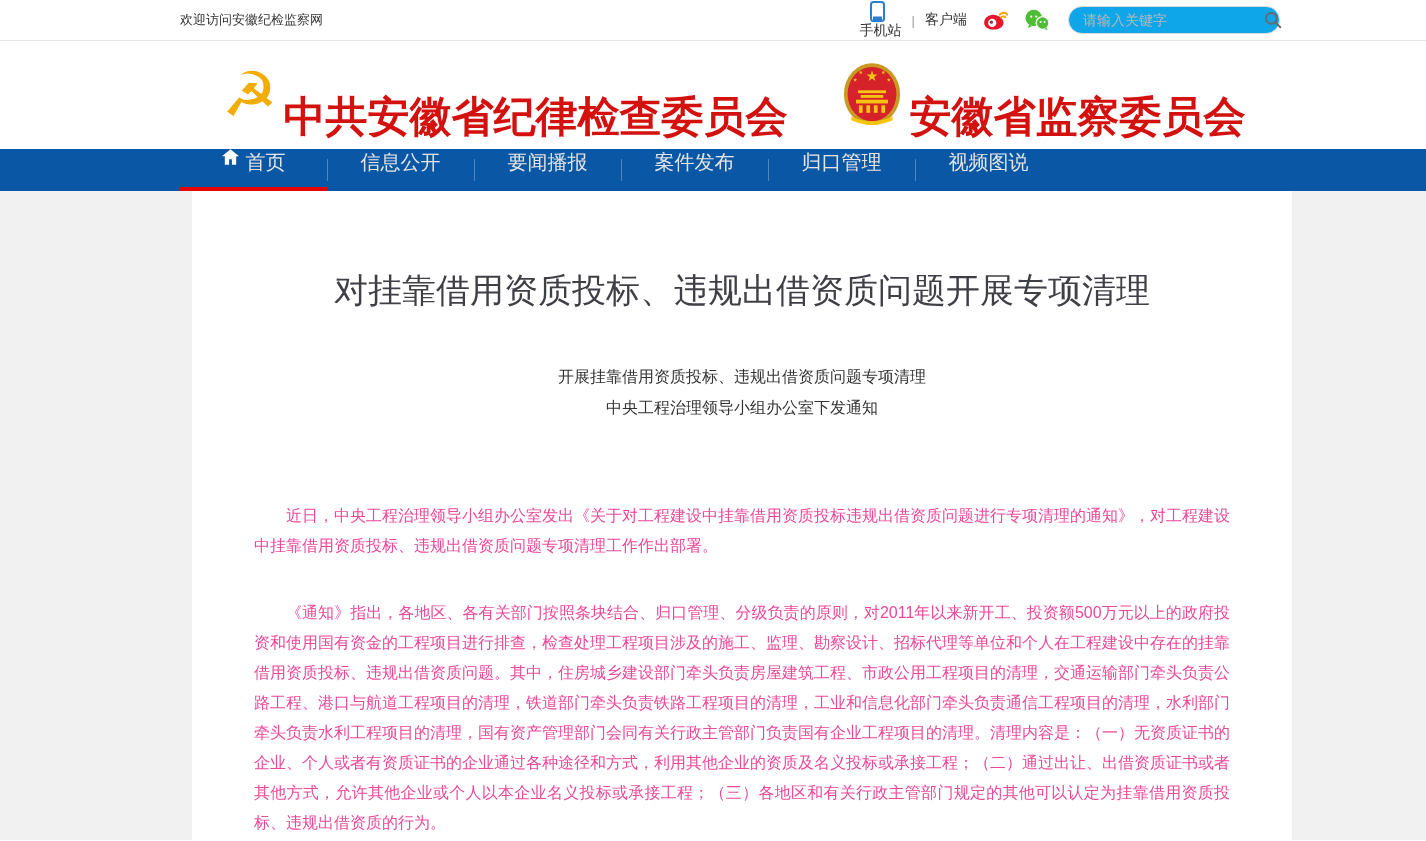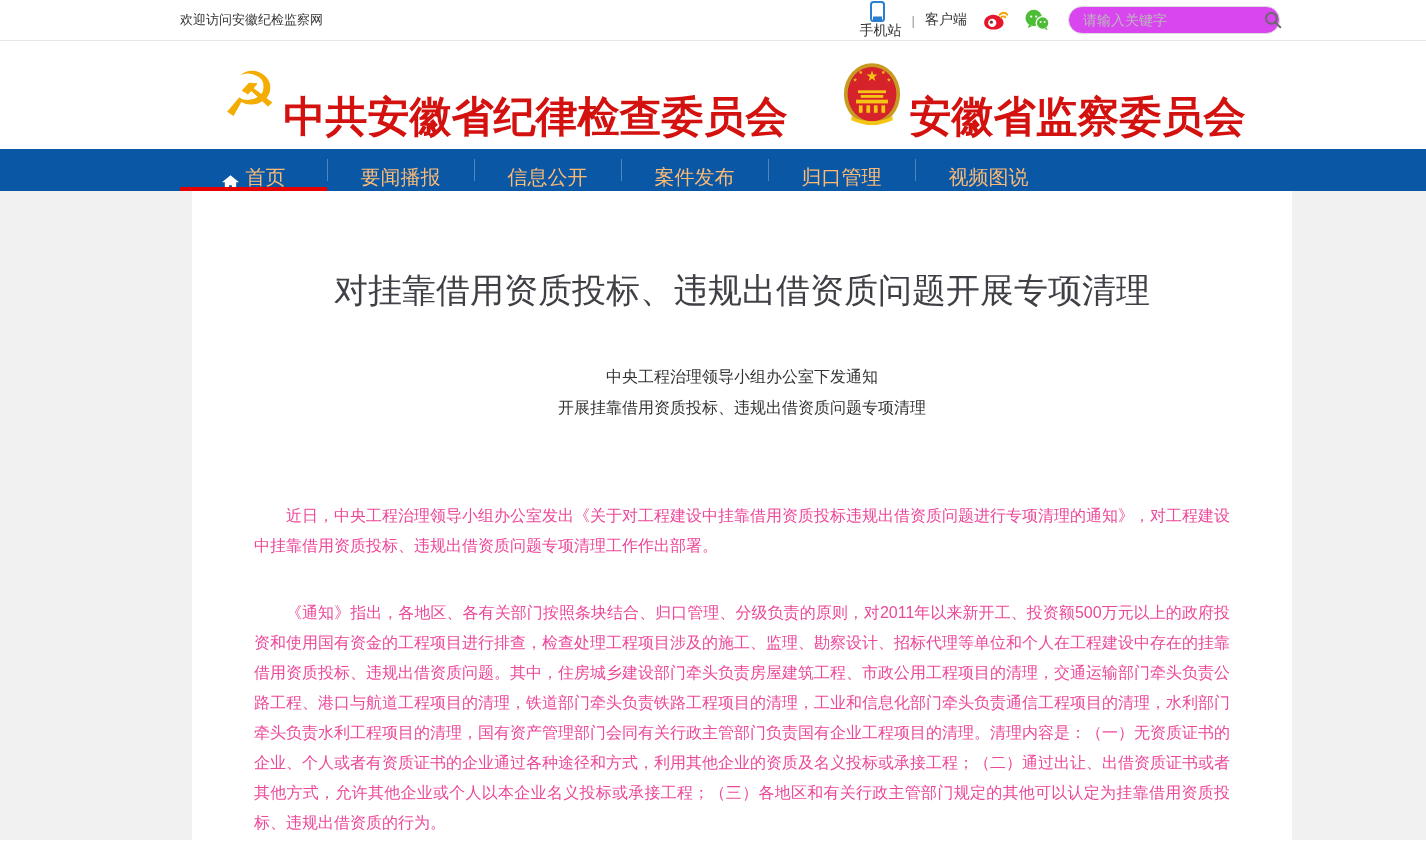--- a/index.html
+++ b/index.html
@@ -33,21 +33,21 @@
   .topbar-link .ic { margin-right: 6px; display: inline-flex; }
   .topbar-sep { color: #999; margin: 0 10px; font-size: 13px; }
   .sns-icon { margin-left: 16px; display: inline-flex; cursor: pointer; }
   .searchbox {
     margin-left: 18px;
     width: 212px; height: 28px;
     border: 1px solid #dcdcdc;
     border-radius: 14px;
     display: flex; align-items: center;
     padding: 0 10px 0 14px;
-    background: #d946ef;
+    background: #0ea5e9;
   }
   .searchbox input {
     border: none; outline: none; flex: 1;
     font-size: 14px; color: #333; background: transparent;
     font-family: "Liberation Sans", "DejaVu Sans", sans-serif;
   }
   .searchbox input::placeholder { color: #b9b9b9; }
   .searchbox .mag { display: inline-flex; cursor: pointer; }
 
   
@@ -71,22 +71,22 @@
     white-space: nowrap;
     margin-top: 44px;
   }
   .national-emblem { margin-right: 8px; display: inline-flex; }
 
   
   .mainnav { height: 42px; background: #0a58a5; }
   .mainnav .container { display: flex; height: 100%; }
   .nav-item {
     width: 147px; height: 100%;
-    display: flex; align-items: flex-end; justify-content: center;
-    color: #fdba74; font-size: 20px;
+    display: flex; align-items: flex-start; justify-content: center;
+    color: #e5e5e5; font-size: 20px;
     position: relative; cursor: pointer;
     white-space: nowrap;
   }
   .nav-item + .nav-item::before {
     content: "";
     position: absolute; left: 0; top: 10px;
     width: 1px; height: 22px;
     background: rgba(255,255,255,0.28);
   }
   .nav-item.active::after {
@@ -234,44 +234,44 @@
   <div class="container">
     <div class="nav-item active">
       <span class="home-ic">
         <svg width="17" height="16" viewBox="0 0 24 22">
           <path d="M12 0 L24 10 H20 V22 H14 V14 H10 V22 H4 V10 H0 Z" fill="#ffffff"></path>
         </svg>
       </span>
       <span>首页</span>
     </div>
     <div class="nav-item">
+      <span>信息公开</span>
+    </div>
+    <div class="nav-item">
       <span>要闻播报</span>
-    </div>
-    <div class="nav-item">
-      <span>信息公开</span>
     </div>
     <div class="nav-item">
       <span>案件发布</span>
     </div>
     <div class="nav-item">
       <span>归口管理</span>
     </div>
     <div class="nav-item">
       <span>视频图说</span>
     </div>
   </div>
 </div>
 
 <div class="band">
   <div class="paper">
     <h1 class="article-title">对挂靠借用资质投标、违规出借资质问题开展专项清理</h1>
 
     <div class="article-subtitles">
+      <div>开展挂靠借用资质投标、违规出借资质问题专项清理</div>
       <div>中央工程治理领导小组办公室下发通知</div>
-      <div>开展挂靠借用资质投标、违规出借资质问题专项清理</div>
     </div>
 
     <div class="article-body">
       <p>近日，中央工程治理领导小组办公室发出《关于对工程建设中挂靠借用资质投标违规出借资质问题进行专项清理的通知》，对工程建设中挂靠借用资质投标、违规出借资质问题专项清理工作作出部署。</p>
       <p>《通知》指出，各地区、各有关部门按照条块结合、归口管理、分级负责的原则，对2011年以来新开工、投资额500万元以上的政府投资和使用国有资金的工程项目进行排查，检查处理工程项目涉及的施工、监理、勘察设计、招标代理等单位和个人在工程建设中存在的挂靠借用资质投标、违规出借资质问题。其中，住房城乡建设部门牵头负责房屋建筑工程、市政公用工程项目的清理，交通运输部门牵头负责公路工程、港口与航道工程项目的清理，铁道部门牵头负责铁路工程项目的清理，工业和信息化部门牵头负责通信工程项目的清理，水利部门牵头负责水利工程项目的清理，国有资产管理部门会同有关行政主管部门负责国有企业工程项目的清理。清理内容是：（一）无资质证书的企业、个人或者有资质证书的企业通过各种途径和方式，利用其他企业的资质及名义投标或承接工程；（二）通过出让、出借资质证书或者其他方式，允许其他企业或个人以本企业名义投标或承接工程；（三）各地区和有关行政主管部门规定的其他可以认定为挂靠借用资质投标、违规出借资质的行为。</p>
     </div>
   </div>
 </div>
 
 </body></html>

